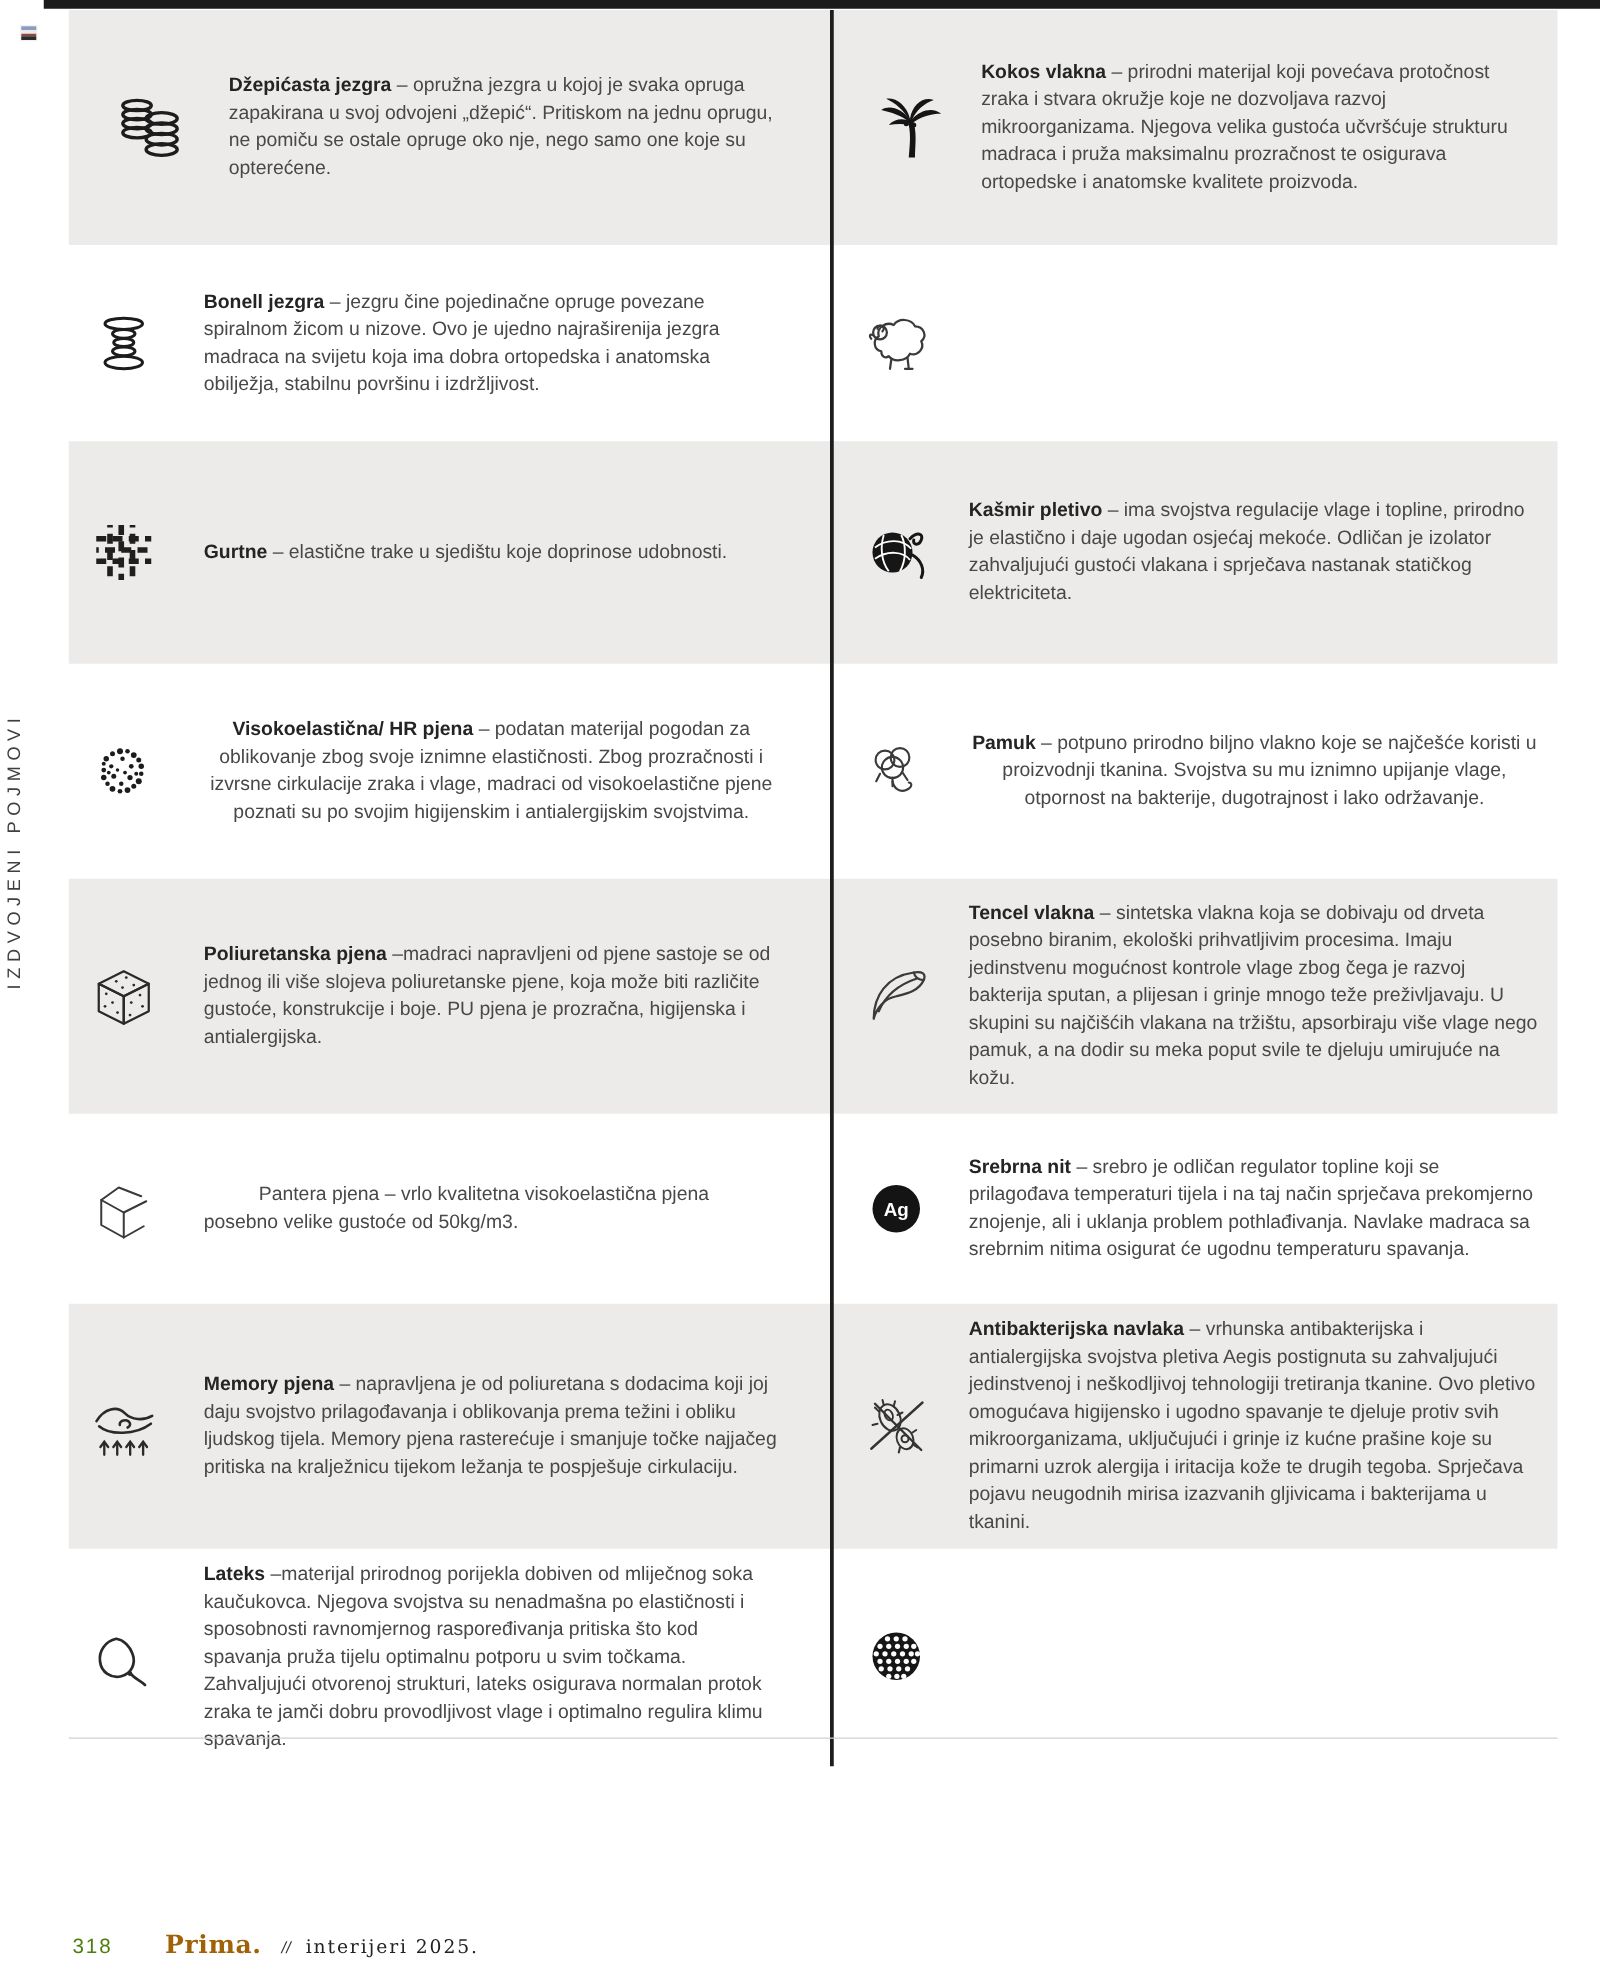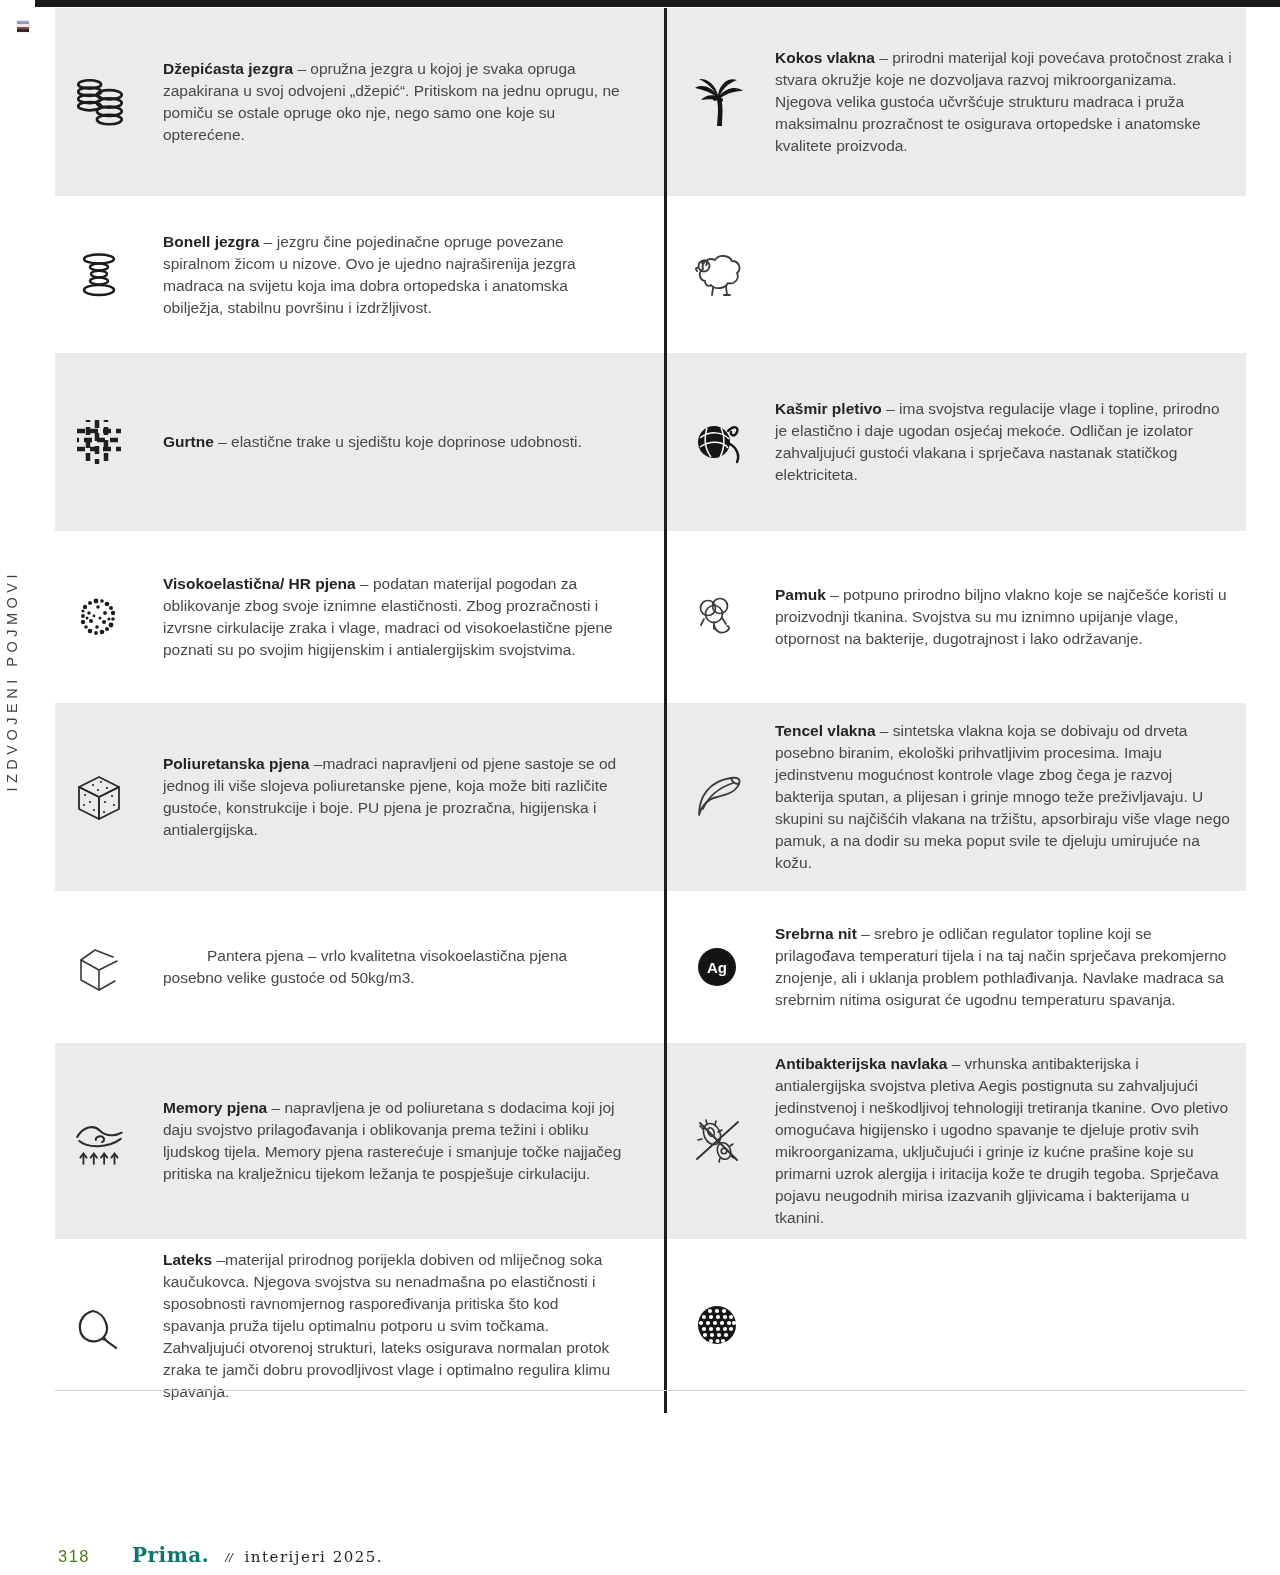--- a/index.html
+++ b/index.html
@@ -18,38 +18,38 @@
   .sidebar-label{
     position:absolute;left:4px;top:570px;
     writing-mode:vertical-rl;transform:rotate(180deg);
     font-size:14.5px;letter-spacing:4.5px;color:#3f3f3f;white-space:nowrap;
   }
 
   .content{position:absolute;left:55px;top:8px;width:1191px;}
   .bands{position:relative;}
   .band{display:flex;}
   .band:nth-child(odd){background:#ECEBEA;}
-  .r1{min-height:188px;} .r2{min-height:157px;} .r3{min-height:178px;}
-  .r4{min-height:172px;} .r5{min-height:188px;} .r6{min-height:152px;}
+  .r1{min-height:188px;padding-left:20px;} .r2{min-height:157px;} .r3{min-height:178px;}
+  .r4{min-height:172px;text-align:center;} .r5{min-height:188px;} .r6{min-height:152px;}
   .r7{min-height:190px;} .r8{min-height:157px;}
   .cell{display:flex;align-items:center;box-sizing:border-box;}
   .cell.left{width:610px;padding:10px 42px 10px 16px;}
   .cell.right{width:581px;padding:10px 14px 10px 26px;}
   .icon-box{flex:0 0 92px;display:flex;align-items:center;}
   .cell.right .icon-box{flex:0 0 84px;}
   .entry{margin:0;font-size:15.5px;line-height:1.42;color:#484848;}
   .entry b{color:#242424;font-weight:700;}
   .term-regular b{font-weight:400;color:#484848;margin-left:44px;}
 
   .divider{position:absolute;left:609px;top:0;height:100%;width:2.5px;background:#1d1d1d;}
   .bottom-rule{position:absolute;left:55px;top:1390px;width:1191px;height:1px;background:#d2cfcf;}
 
   .footer{position:absolute;left:58px;top:1543px;display:flex;align-items:baseline;}
   .page-number{font-size:16.5px;color:#4d7c0f;letter-spacing:1.5px;}
-  .brand{font-family:"DejaVu Serif", serif;font-weight:700;font-size:20px;color:#0f766e;letter-spacing:0.5px;margin-left:42px;}
+  .brand{font-family:"DejaVu Serif", serif;font-weight:700;font-size:20px;color:#a16207;letter-spacing:0.5px;margin-left:42px;}
   .separator{font-size:13px;color:#333;margin-left:16px;font-style:italic;}
   .edition{font-family:"DejaVu Serif", serif;font-size:15px;color:#222;letter-spacing:1.5px;margin-left:12px;}
 
   svg{display:block;}
 </style>
 </head>
 <body>
 
 <div class="top-bar"></div>
 

